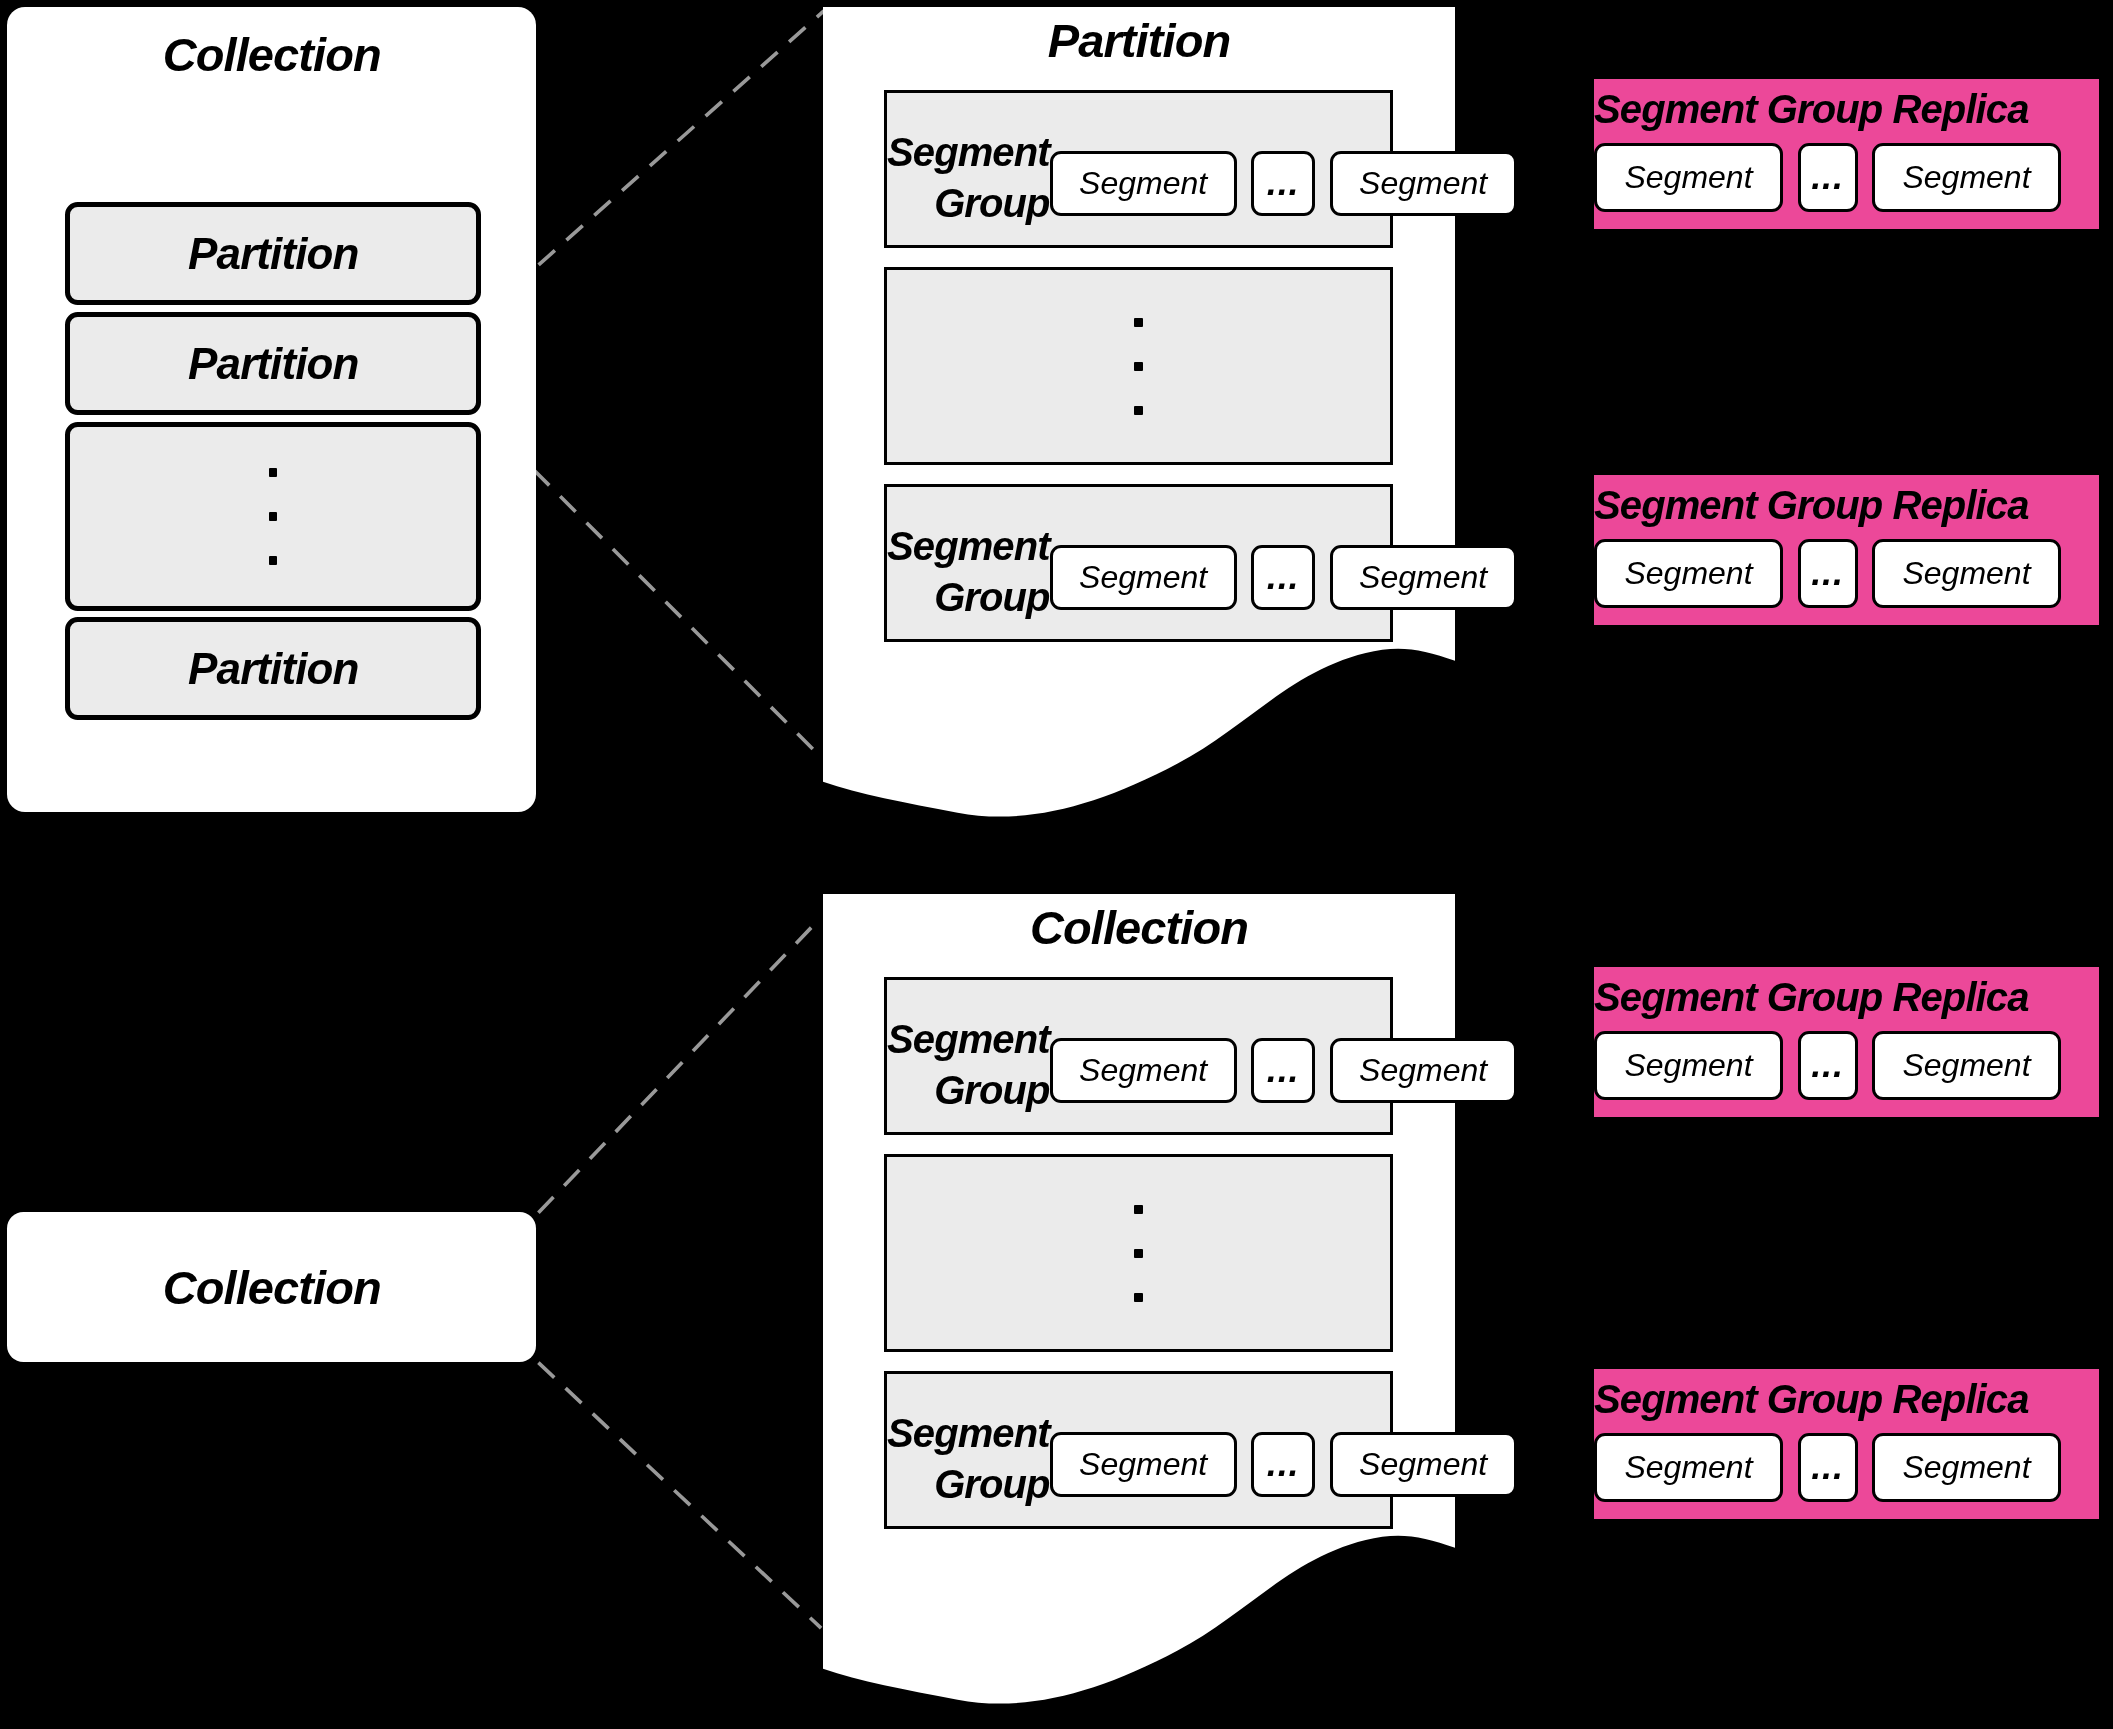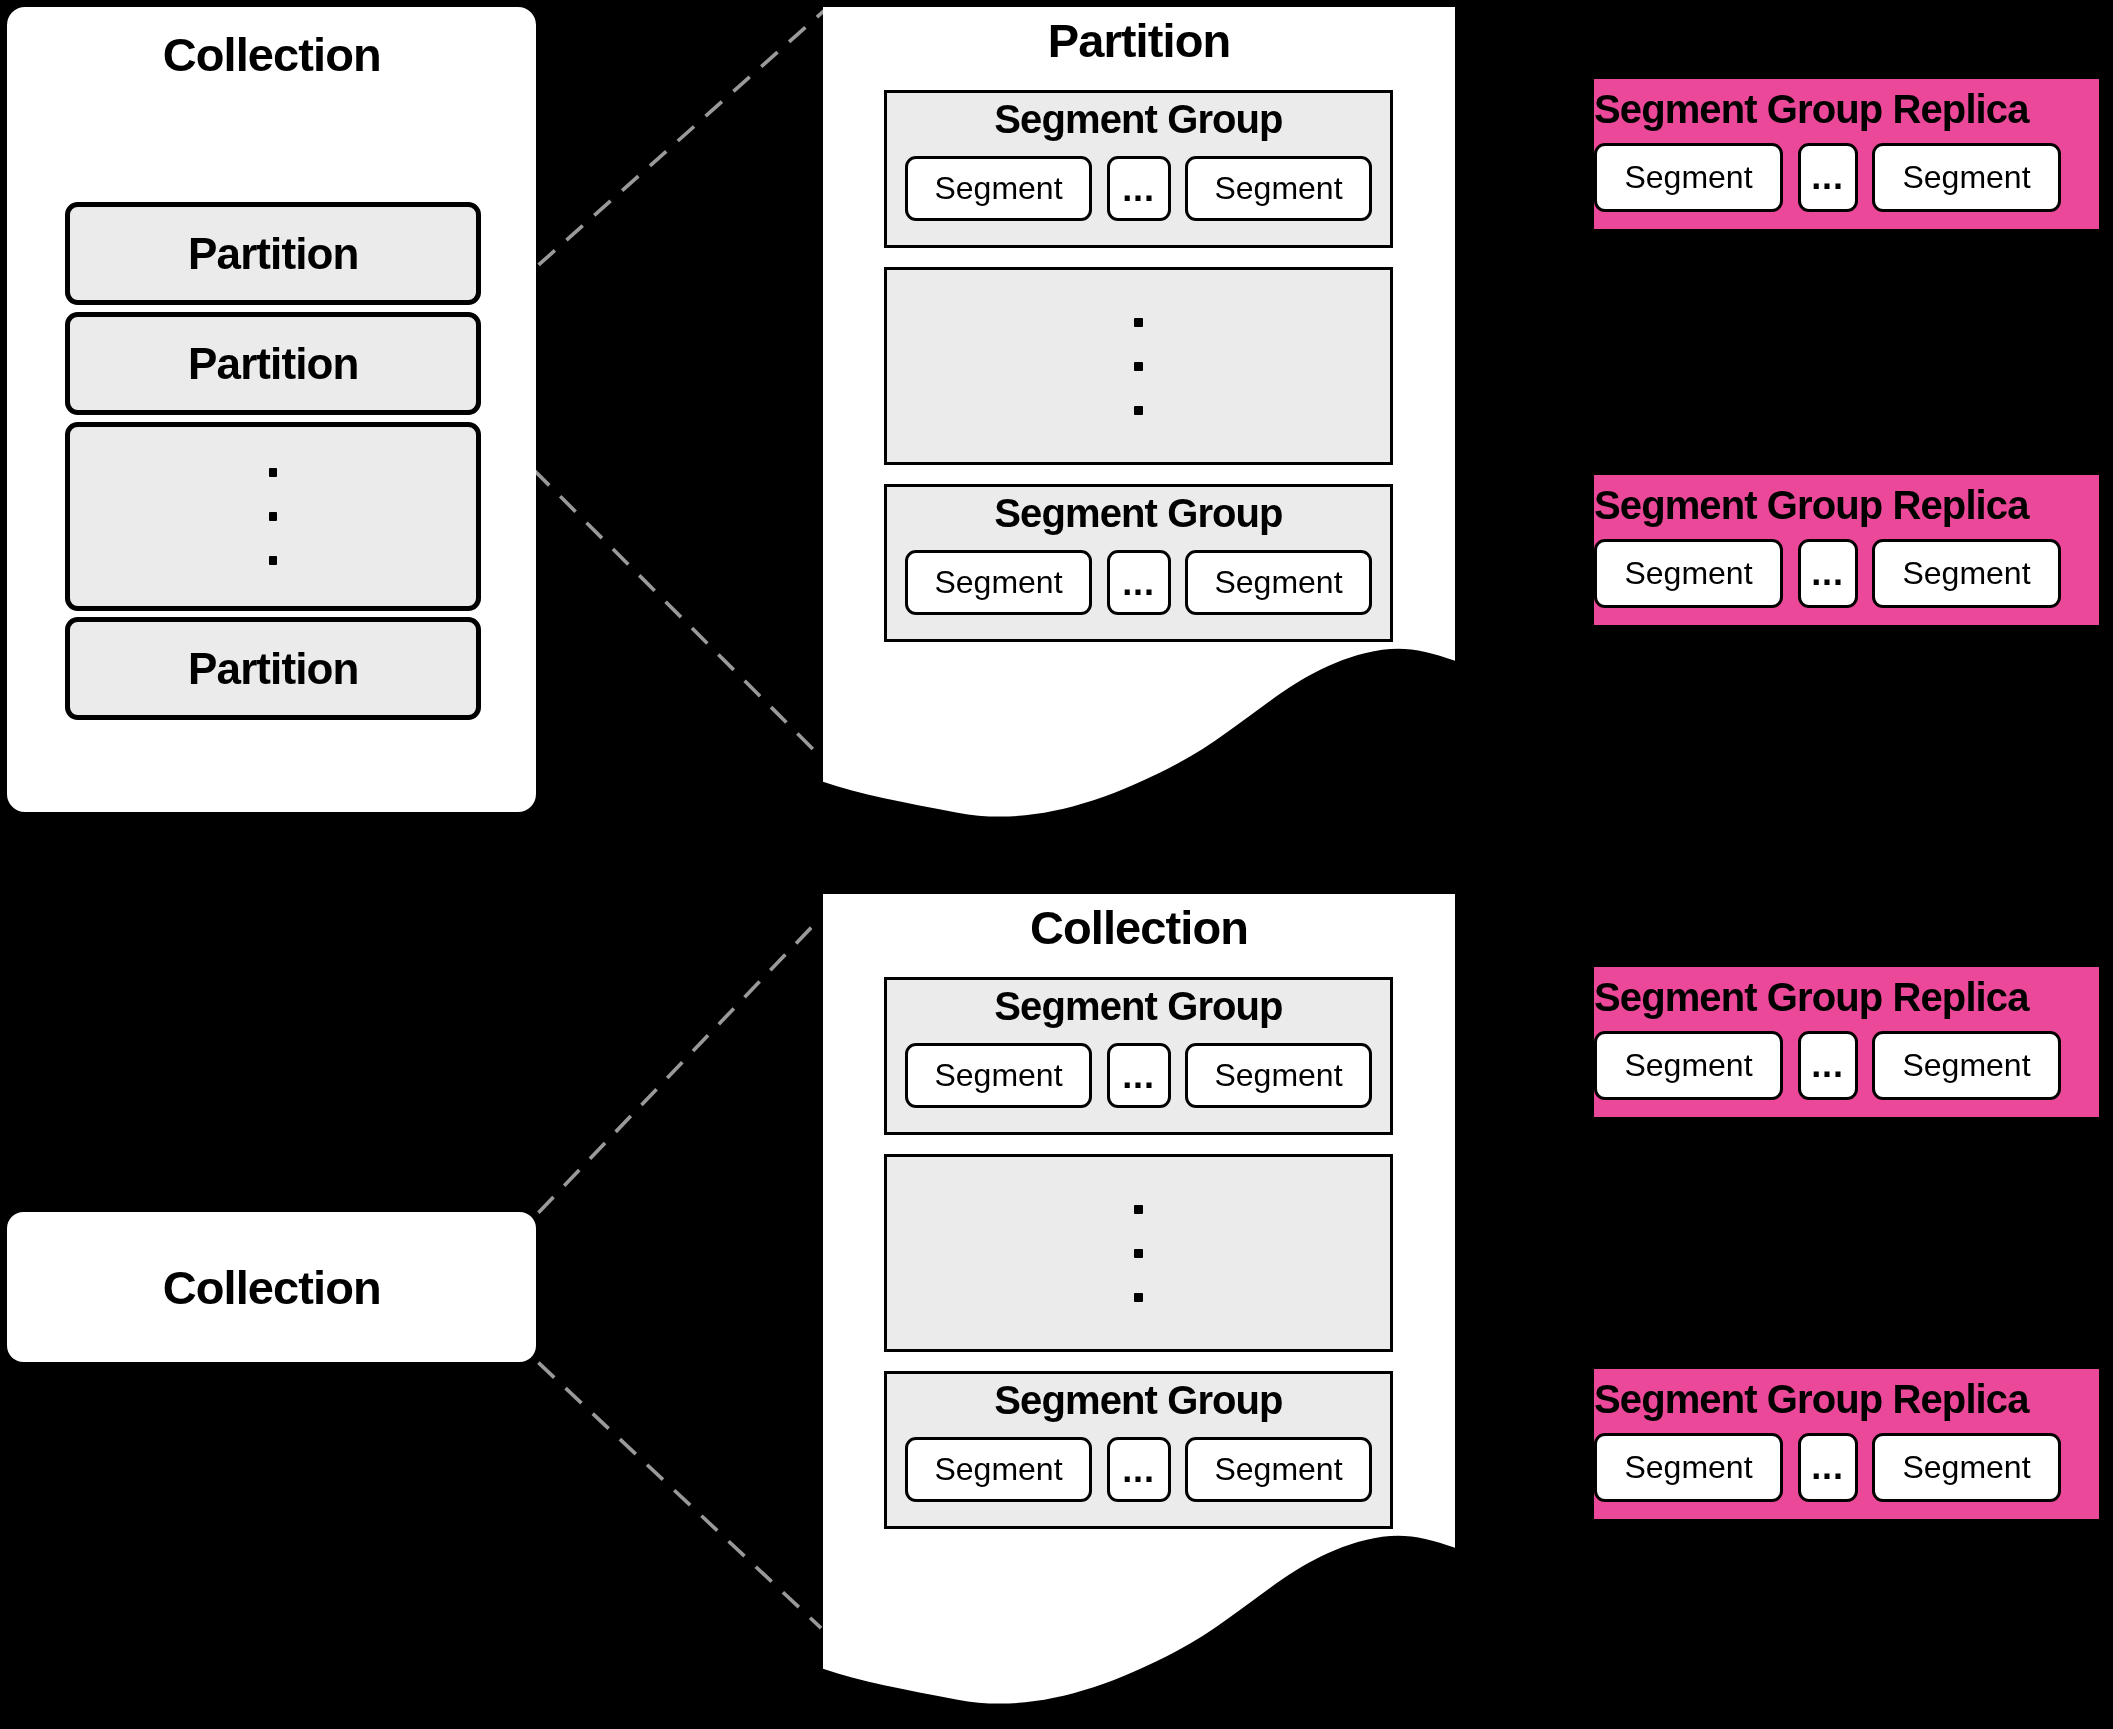--- a/index.html
+++ b/index.html
@@ -1,17 +1,17 @@
 <!DOCTYPE html>
 <html style="font-size:14.5px"><head>
 <meta charset="utf-8">
 <style>
   html,body{margin:0;padding:0;background:#000;}
   .stage{position:relative;width:2114px;height:1729px;background:#000000;overflow:hidden;
-         font-family:"Liberation Sans",sans-serif;color:#000;}
+         font-family:"Liberation Sans",sans-serif;color:#000;font-style:italic;}
   .stage *{box-sizing:border-box;}
 
   
   .connectors{position:absolute;left:0;top:0;width:2114px;height:1729px;pointer-events:none;}
 
   
   .panel{position:absolute;left:7.3px;top:7.3px;width:529px;height:805px;background:#ffffff;border-radius:18px;}
   .panel-title{position:absolute;left:0;top:20px;width:100%;text-align:center;
                font-size:47px;font-weight:bold;letter-spacing:-0.9px;}
   .prow{position:absolute;left:58px;width:416px;height:103px;background:#ebebeb;
@@ -26,21 +26,21 @@
          width:100%;height:100%;}
   .vdots .dot{width:8.2px;height:9px;background:#000;border-radius:0.9px;}
 
   
   .doc{position:absolute;left:823px;width:632px;height:812px;}
   .doc-top{top:7.3px}.doc-bottom{top:894px}
   .doc .shape{position:absolute;left:0;top:0;width:632px;height:812px;}
   .doc-title{position:absolute;left:0;top:5.5px;width:100%;text-align:center;
              font-size:47px;font-weight:bold;letter-spacing:-0.9px;}
   .sg{position:absolute;left:61px;width:509px;height:158px;background:#ebebeb;border:3.6px solid #000;
-      display:flex;flex-direction:column;align-items:center;padding-top:1px;}
+      display:flex;flex-direction:row;align-items:center;padding-top:17px;text-align:right;}
   .sg.g1{top:83px}.sg.g2{top:477px}
   .sg-title{font-size:40px;font-weight:bold;letter-spacing:-0.9px;line-height:51px;}
   .seg-row{display:flex;gap:14.5px;margin-top:11px;align-items:center;}
   .seg{height:65px;background:#fff;border:3.6px solid #000;border-radius:11px;
        display:flex;align-items:center;justify-content:center;font-size:32px;}
   .seg.wide{width:187px}
   .seg.dots{width:64px;font-weight:bold;font-size:36px;letter-spacing:0.9px;}
   .vdots-box{position:absolute;left:61px;top:260px;width:509px;height:198px;
              background:#ebebeb;border:3.6px solid #000;}
 

